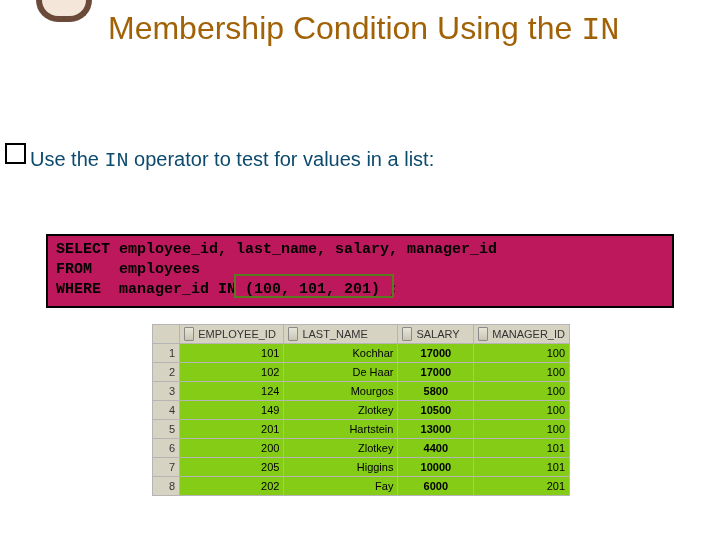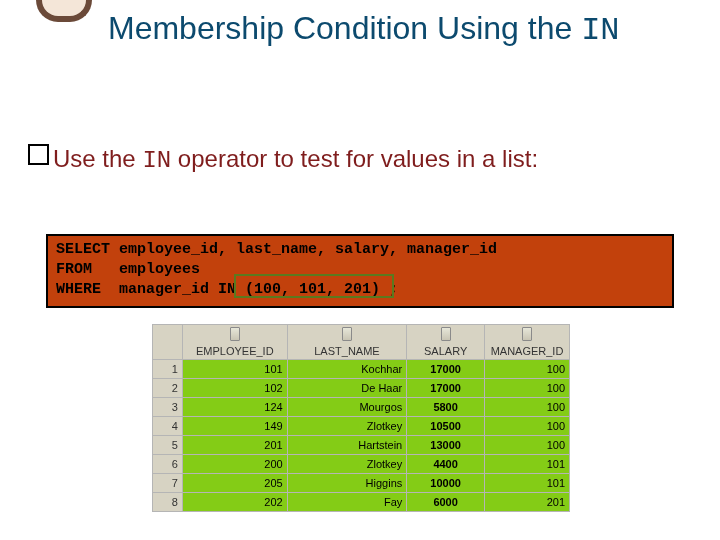--- a/index.html
+++ b/index.html
@@ -1,29 +1,29 @@
 <!DOCTYPE html>
 <html><head>
 <meta charset="utf-8">
 <style>
   html,body{margin:0;padding:0;width:720px;height:540px;background:#fff;font-family:Arial,Helvetica,sans-serif;color:#000;}
   .slide{position:relative;width:720px;height:540px;box-sizing:border-box;}
   .deco{position:absolute;left:36px;top:0;width:56px;height:22px;background:#f4e6d8;border-left:6px solid #6b4a39;border-right:6px solid #6b4a39;border-bottom:6px solid #6b4a39;border-bottom-left-radius:22px;border-bottom-right-radius:22px;box-sizing:border-box;}
-  .title{position:absolute;left:108px;top:8px;right:8px;font-size:32px;line-height:40px;color:#0c4a6e;}
+  .title{position:absolute;left:108px;top:8px;right:8px;font-size:32px;line-height:40px;color:#a16207;}
   .title .code{font-family:"Courier New",monospace;}
-  .bullet{position:absolute;left:28px;top:140px;right:20px;font-size:24px;line-height:38px;color:#7f1d1d;}
+  .bullet{position:absolute;left:5px;top:140px;right:20px;font-size:20px;line-height:38px;color:#0c4a6e;}
   .bullet .sq{display:inline-block;width:17px;height:17px;border:2px solid #000;margin-right:4px;vertical-align:2px;background:#fff;}
   .bullet .code{font-family:"Courier New",monospace;}
-  .sqlbox{position:absolute;left:46px;top:234px;width:628px;border:2px solid #000;background:#c2410c;font-family:"Courier New",monospace;font-size:15px;font-weight:bold;color:#000;padding:4px 8px 6px 8px;line-height:20px;white-space:pre;box-sizing:border-box;}
+  .sqlbox{position:absolute;left:46px;top:234px;width:628px;border:2px solid #000;background:#be185d;font-family:"Courier New",monospace;font-size:15px;font-weight:bold;color:#000;padding:4px 8px 6px 8px;line-height:20px;white-space:pre;box-sizing:border-box;}
   .hl{position:absolute;border:2px solid #5a7a1f;background:transparent;}
   .hl1{left:234px;top:274px;width:156px;height:20px;}
   .results{position:absolute;left:152px;top:324px;width:418px;font-size:11px;border:1px solid #8a8a8a;border-collapse:collapse;}
   .results th,.results td{border:1px solid #b5b5b5;padding:2px 4px;height:19px;box-sizing:border-box;}
   .results thead th{background:#d7d3c3;font-weight:normal;color:#333;position:relative;}
-  .colhead{display:flex;align-items:center;gap:4px;justify-content:flex-start;flex-direction:column;}
+  .colhead{display:flex;align-items:center;gap:4px;justify-content:flex-start;}
   .gicon{display:inline-block;width:8px;height:12px;background:linear-gradient(#e6e6d8,#c9c5b4);border:1px solid #8a8a8a;border-radius:1px;}
   .results td:first-child,.results th:first-child{width:30px;text-align:right;color:#333;background:#d7d3c3;}
   .results tbody td{background:#84cc16;}
   .c-emp{width:105px;text-align:right;}
   .c-last{width:120px;text-align:right;padding-left:6px;}
   .c-sal{width:78px;text-align:center;font-weight:bold;}
   .c-mgr{width:85px;text-align:right;}
   .results thead th.c-emp, .results thead th.c-last, .results thead th.c-sal, .results thead th.c-mgr{text-align:left;}
 </style>
 </head>

